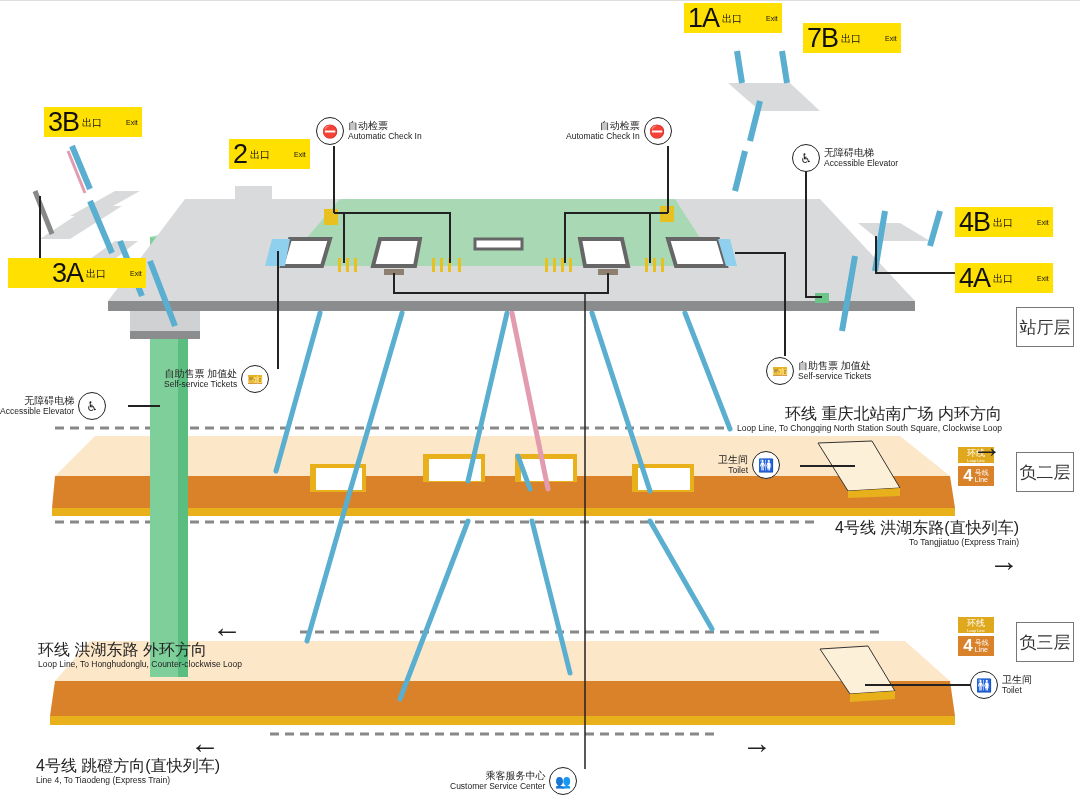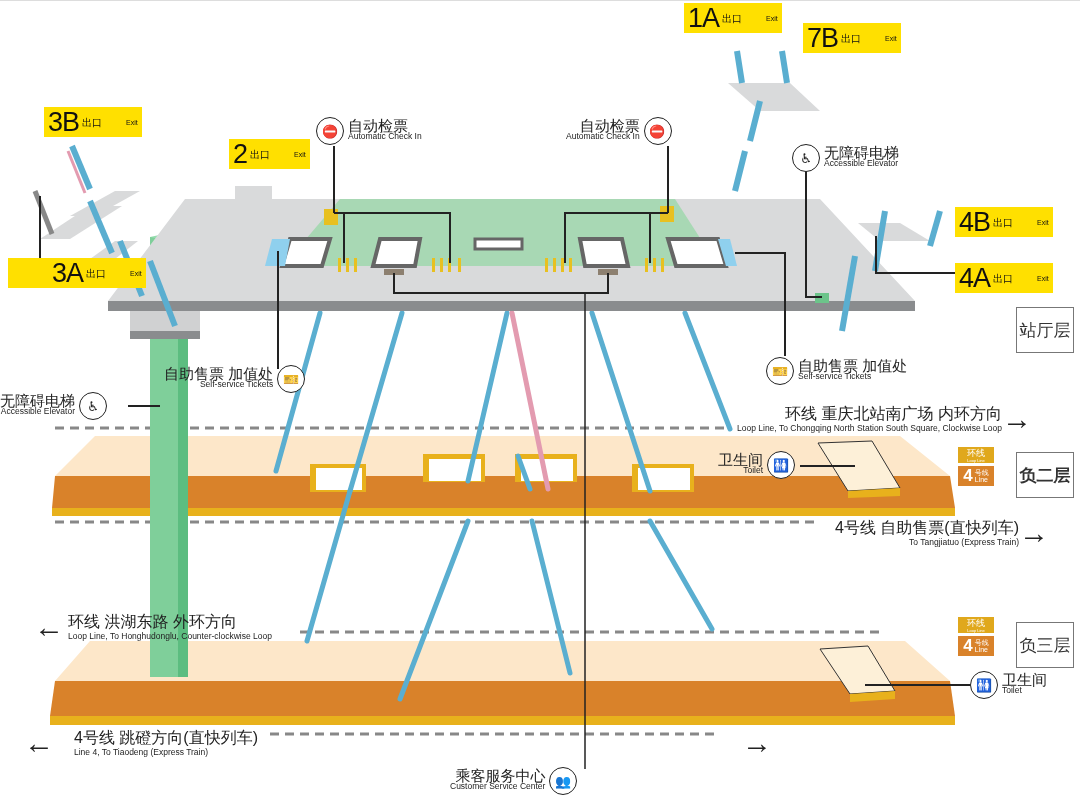--- a/index.html
+++ b/index.html
@@ -6,30 +6,30 @@
   body{width:1080px;height:802px;position:relative;overflow:hidden;font-family:"Liberation Sans","DejaVu Sans",sans-serif;color:#222;}
   #stage{position:absolute;left:0;top:0;width:1080px;height:802px;border-top:1px solid #ddd;box-sizing:border-box;}
   svg#map{position:absolute;left:0;top:0;}
   .exit{position:absolute;background:#ffe000;display:flex;align-items:center;padding:0 4px;height:30px;cursor:pointer;}
   .exit .num{font-size:27px;font-weight:400;line-height:30px;letter-spacing:-1px;color:#111;}
   .exit .lbl{display:flex;flex-direction:row;margin-left:3px;line-height:9px;gap:24px;}
   .exit .lbl .zh{font-size:10px;color:#111;}
   .exit .lbl .en{font-size:7px;color:#111;}
   .fac{position:absolute;display:flex;align-items:center;}
   .fac .txt{display:flex;flex-direction:column;line-height:11px;}
-  .fac .txt .zh{font-size:15px;color:#222;}
+  .fac .txt .zh{font-size:10px;color:#222;}
   .fac .txt .en{font-size:8.5px;color:#222;}
   .fac .txt.right{text-align:right;}
   .ficon{width:28px;height:28px;border:1.6px solid #222;border-radius:50%;background:#fff;display:flex;align-items:center;justify-content:center;box-sizing:border-box;font-size:13px;flex:none;}
-  .dir{position:absolute;display:flex;align-items:flex-end;cursor:pointer;}
+  .dir{position:absolute;display:flex;align-items:flex-end;cursor:pointer;flex-direction:column;}
   .dir .txt{display:flex;flex-direction:column;}
   .dir .zh{font-size:16px;color:#222;line-height:18px;white-space:nowrap;}
   .dir .en{font-size:8.5px;color:#222;line-height:10px;white-space:nowrap;}
   .dir .arrow{font-size:30px;font-weight:700;color:#222;line-height:28px;}
-  .floor{position:absolute;width:58px;height:46px;border:1.5px solid #777;background:#fff;box-sizing:border-box;display:flex;align-items:center;justify-content:center;font-size:17px;color:#333;cursor:pointer;}
+  .floor{position:absolute;width:58px;height:40px;border:1.5px solid #777;background:#fff;box-sizing:border-box;display:flex;align-items:center;justify-content:center;font-size:17px;color:#333;cursor:pointer;}
   .linebadge{position:absolute;width:36px;}
   .linebadge .lb1{background:#e0a81c;color:#fff;height:16px;font-size:9px;text-align:center;line-height:12px;display:flex;flex-direction:column;}
   .linebadge .lb1 small{font-size:4px;line-height:4px;}
   .linebadge .lb2{background:#d9822a;color:#fff;height:20px;margin-top:3px;display:flex;align-items:center;justify-content:center;}
   .linebadge .lb2 .n{font-size:17px;font-weight:700;}
   .linebadge .lb2 .s{font-size:7px;line-height:7px;margin-left:2px;display:flex;flex-direction:column;}
 </style>
 </head>
 <body>
 
@@ -278,21 +278,21 @@
 </div>
 <div class="fac" style="left:450px;top:766px;">
   <span class="txt right" style="margin-right:4px;">
         <span class="zh">乘客服务中心</span>
         <span class="en">Customer Service Center</span>
       </span>
   <span class="ficon">👥</span>
 </div>
 
 <div class="floor" style="left:1016px;top:306px;">站厅层</div>
-<div class="floor" style="left:1016px;top:451px;font-weight:bold;">负二层</div>
+<div class="floor" style="left:1016px;top:451px;">负二层</div>
 <div class="floor" style="left:1016px;top:621px;">负三层</div>
 
 <div class="linebadge" style="left:958px;top:446px;">
   <div class="lb1">
         <span>环线</span>
         <small>Loop Line</small>
       </div>
   <div class="lb2">
         <span class="n">4</span>
         <span class="s">
@@ -317,35 +317,35 @@
 
 <div class="dir" style="left:737px;top:404px;">
   <span class="txt" style="text-align:right;">
         <span class="zh">环线 重庆北站南广场 内环方向</span>
         <span class="en">Loop Line, To Chongqing North Station South Square, Clockwise Loop</span>
       </span>
   <span class="arrow">→</span>
 </div>
 <div class="dir" style="left:835px;top:518px;">
   <span class="txt" style="text-align:right;">
-        <span class="zh">4号线 自助售票(直快列车)</span>
+        <span class="zh">4号线 洪湖东路(直快列车)</span>
         <span class="en">To Tangjiatuo (Express Train)</span>
       </span>
   <span class="arrow">→</span>
 </div>
 <div class="dir" style="left:34px;top:612px;">
   <span class="arrow">←</span>
   <span class="txt" style="margin-left:4px;">
         <span class="zh">环线  洪湖东路  外环方向</span>
         <span class="en">Loop Line, To Honghudonglu, Counter-clockwise Loop</span>
       </span>
 </div>
 <div class="dir" style="left:24px;top:728px;">
   <span class="arrow">←</span>
-  <span class="txt" style="margin-left:20px;">
+  <span class="txt" style="margin-left:12px;">
         <span class="zh">4号线 跳磴方向(直快列车)</span>
         <span class="en">Line 4, To Tiaodeng (Express Train)</span>
       </span>
 </div>
 <div class="dir" style="left:736px;top:728px;">
   <span class="arrow" style="margin-left:6px;">→</span>
 </div>
 </div>
 
 </body></html>

